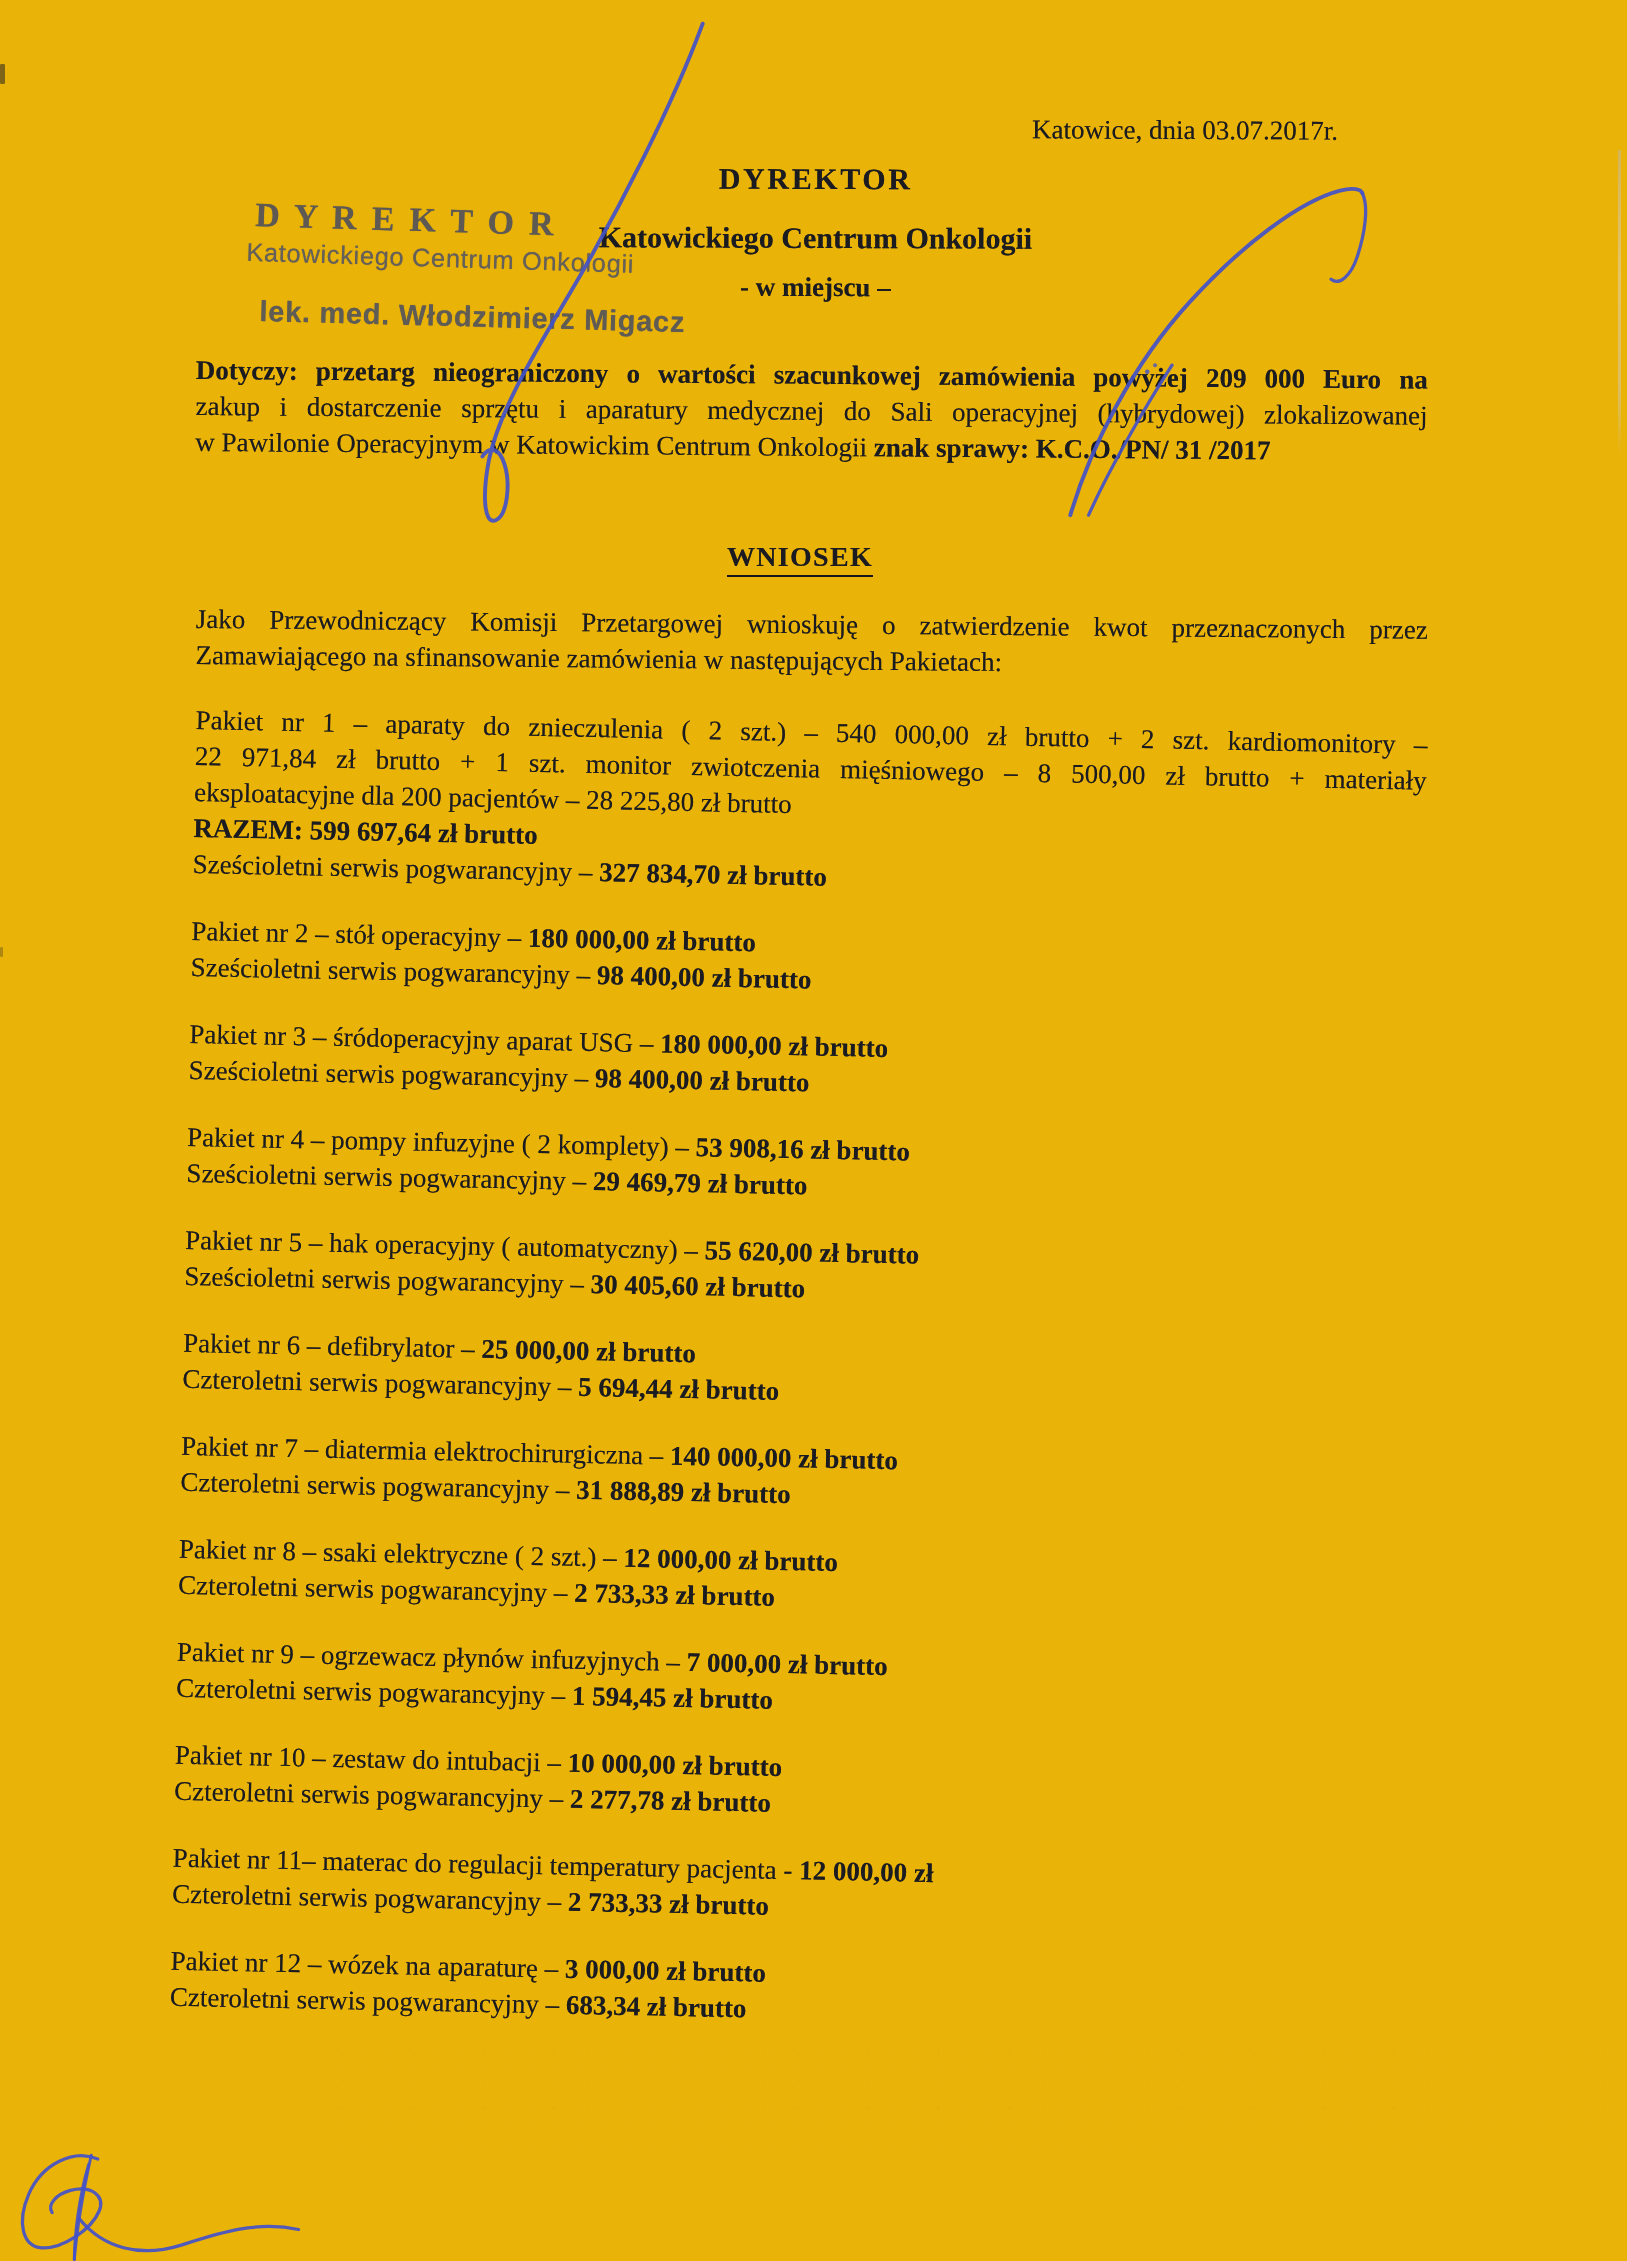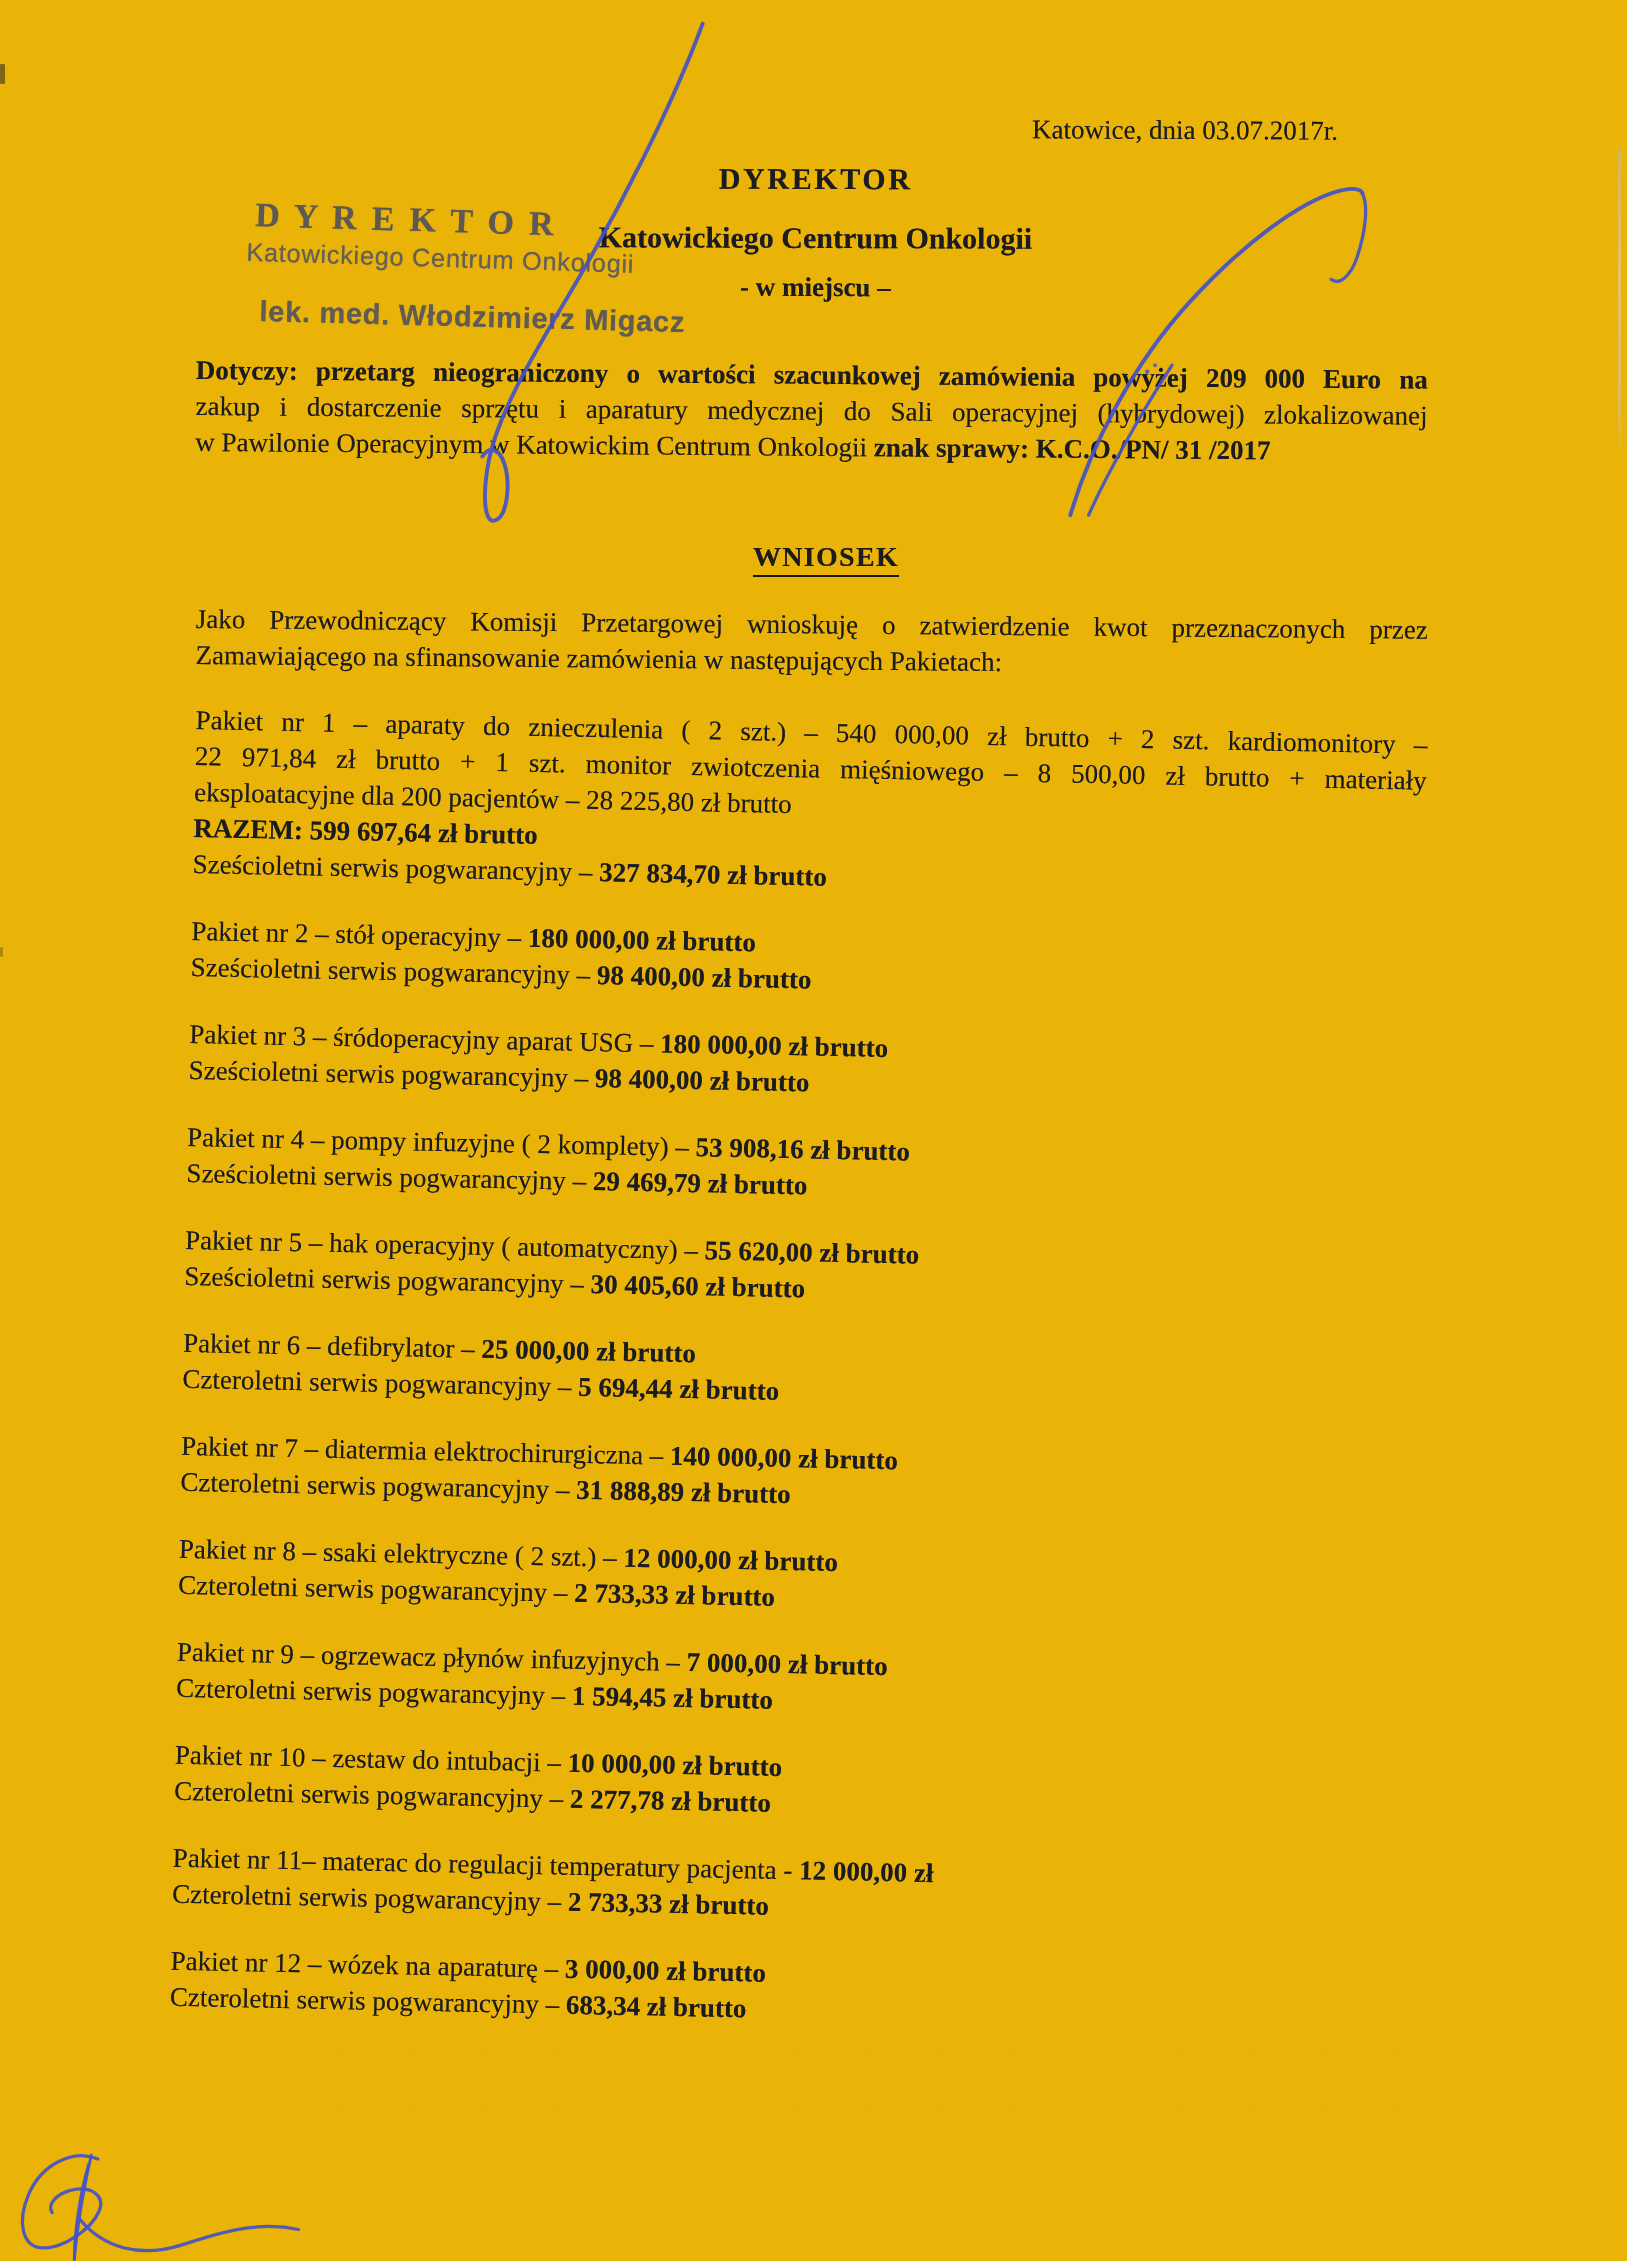--- a/index.html
+++ b/index.html
@@ -71,21 +71,21 @@
   .stamp-doctor{
     position:absolute;left:260px;top:295px;
     font-size:29px;font-weight:bold;letter-spacing:0.7px;
     transform:rotate(1.5deg);transform-origin:0 0;
     color:#54545c;white-space:nowrap;
   }
 
   .body-col{ position:absolute;left:196px;width:1232px; }
   .subject{ top:352px;transform:rotate(.45deg);transform-origin:0 0; }
   .wniosek{
-    position:absolute;left:210px;top:541px;width:1232px;
+    position:absolute;left:184px;top:541px;width:1232px;
     text-align:center;
   }
   .wniosek span{
     display:inline-block;
     font-size:28px;font-weight:bold;letter-spacing:1.3px;
     border-bottom:2.6px solid #15151c;padding-bottom:2px;
   }
   .intro{ top:601px;transform:rotate(.5deg);transform-origin:0 0; }
   .packages{ top:702px;transform:rotate(1.15deg);transform-origin:0 0; }
 

